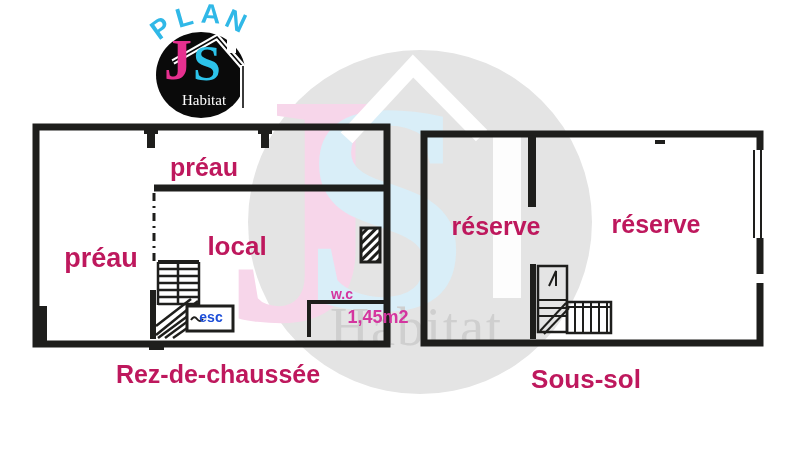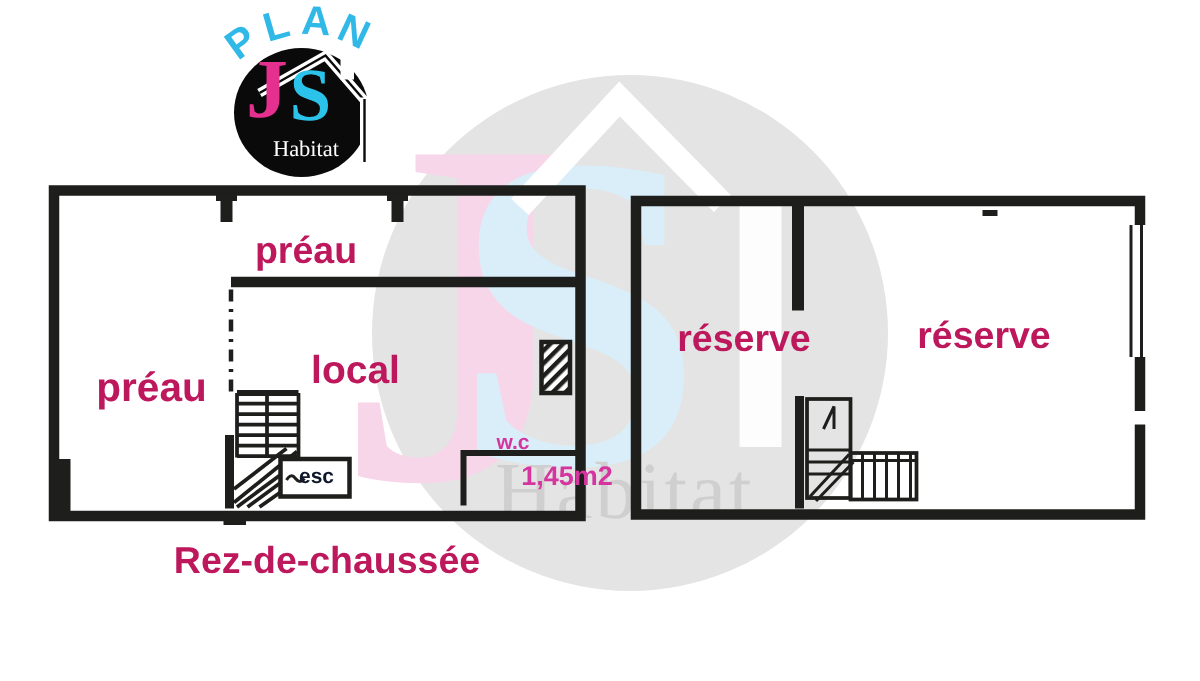--- a/index.html
+++ b/index.html
@@ -31,21 +31,21 @@
   .local     {left:237px;top:233px;font-size:26px;}
   .local-area{left:245px;top:259px;font-size:20px;}
   .wc        {left:342px;top:287px;font-size:14px;}
   .wc-area   {left:348px;top:308px;font-size:18px;margin-left:30px;}
   .rdc       {left:218px;top:362px;font-size:25px;}
   .res-l     {left:496px;top:214px;font-size:25px;}
   .res-l-area{left:474px;top:261px;font-size:20px;}
   .res-r     {left:656px;top:212px;font-size:25px;}
   .res-r-area{left:653px;top:243px;font-size:20px;}
   .soussol   {left:586px;top:366px;font-size:26px;}
-  .esc-lbl   {left:211px;top:310px;font-size:14px;color:#0f172a;z-index:4;}
+  .esc-lbl   {left:211px;top:310px;font-size:14px;color:#1d4ed8;z-index:4;}
 
   
   .logo{position:absolute;left:140px;top:0;width:124px;height:126px;z-index:5;}
   .logo .arc-letter{position:absolute;font-weight:bold;font-size:27px;color:#30b8e7;}
   .arc-p{left:12px;top:13px;transform:rotate(-36deg);}
   .arc-l{left:36px;top:2px;transform:rotate(-16deg);}
   .arc-a{left:61px;top:-1px;transform:rotate(3deg);}
   .arc-n{left:86px;top:6px;transform:rotate(25deg);}
   .logo-circle{position:absolute;left:16px;top:32px;width:90px;height:86px;
                border-radius:50%;background:#0a0a0a;}
@@ -165,20 +165,21 @@
   <div class="lbl cyan preau-top">préau</div>
   <div class="lbl cyan preau-left">préau</div>
   <div class="lbl cyan local">local</div>
   <div class="lbl mag wc">w.c</div>
   <div class="lbl mag wc-area">1,45m2</div>
   <div class="lbl esc-lbl">esc</div>
   <div class="lbl cyan rdc">Rez-de-chaussée</div>
 
   <div class="lbl cyan res-l">réserve</div>
   <div class="lbl cyan res-r">réserve</div>
+  <div class="lbl cyan soussol">Sous-sol</div>
 
   <div class="logo">
     <span class="arc-letter arc-p">P</span>
     <span class="arc-letter arc-l">L</span>
     <span class="arc-letter arc-a">A</span>
     <span class="arc-letter arc-n">N</span>
     <div class="logo-circle"></div>
     <svg class="logo-roof" width="124" height="126" viewBox="0 0 124 126">
       <polyline points="33,62 77,37 103,67" fill="none" stroke="#ffffff" stroke-width="6"></polyline>
       <polyline points="33,62 77,37 103,67" fill="none" stroke="#0a0a0a" stroke-width="1.6"></polyline>

